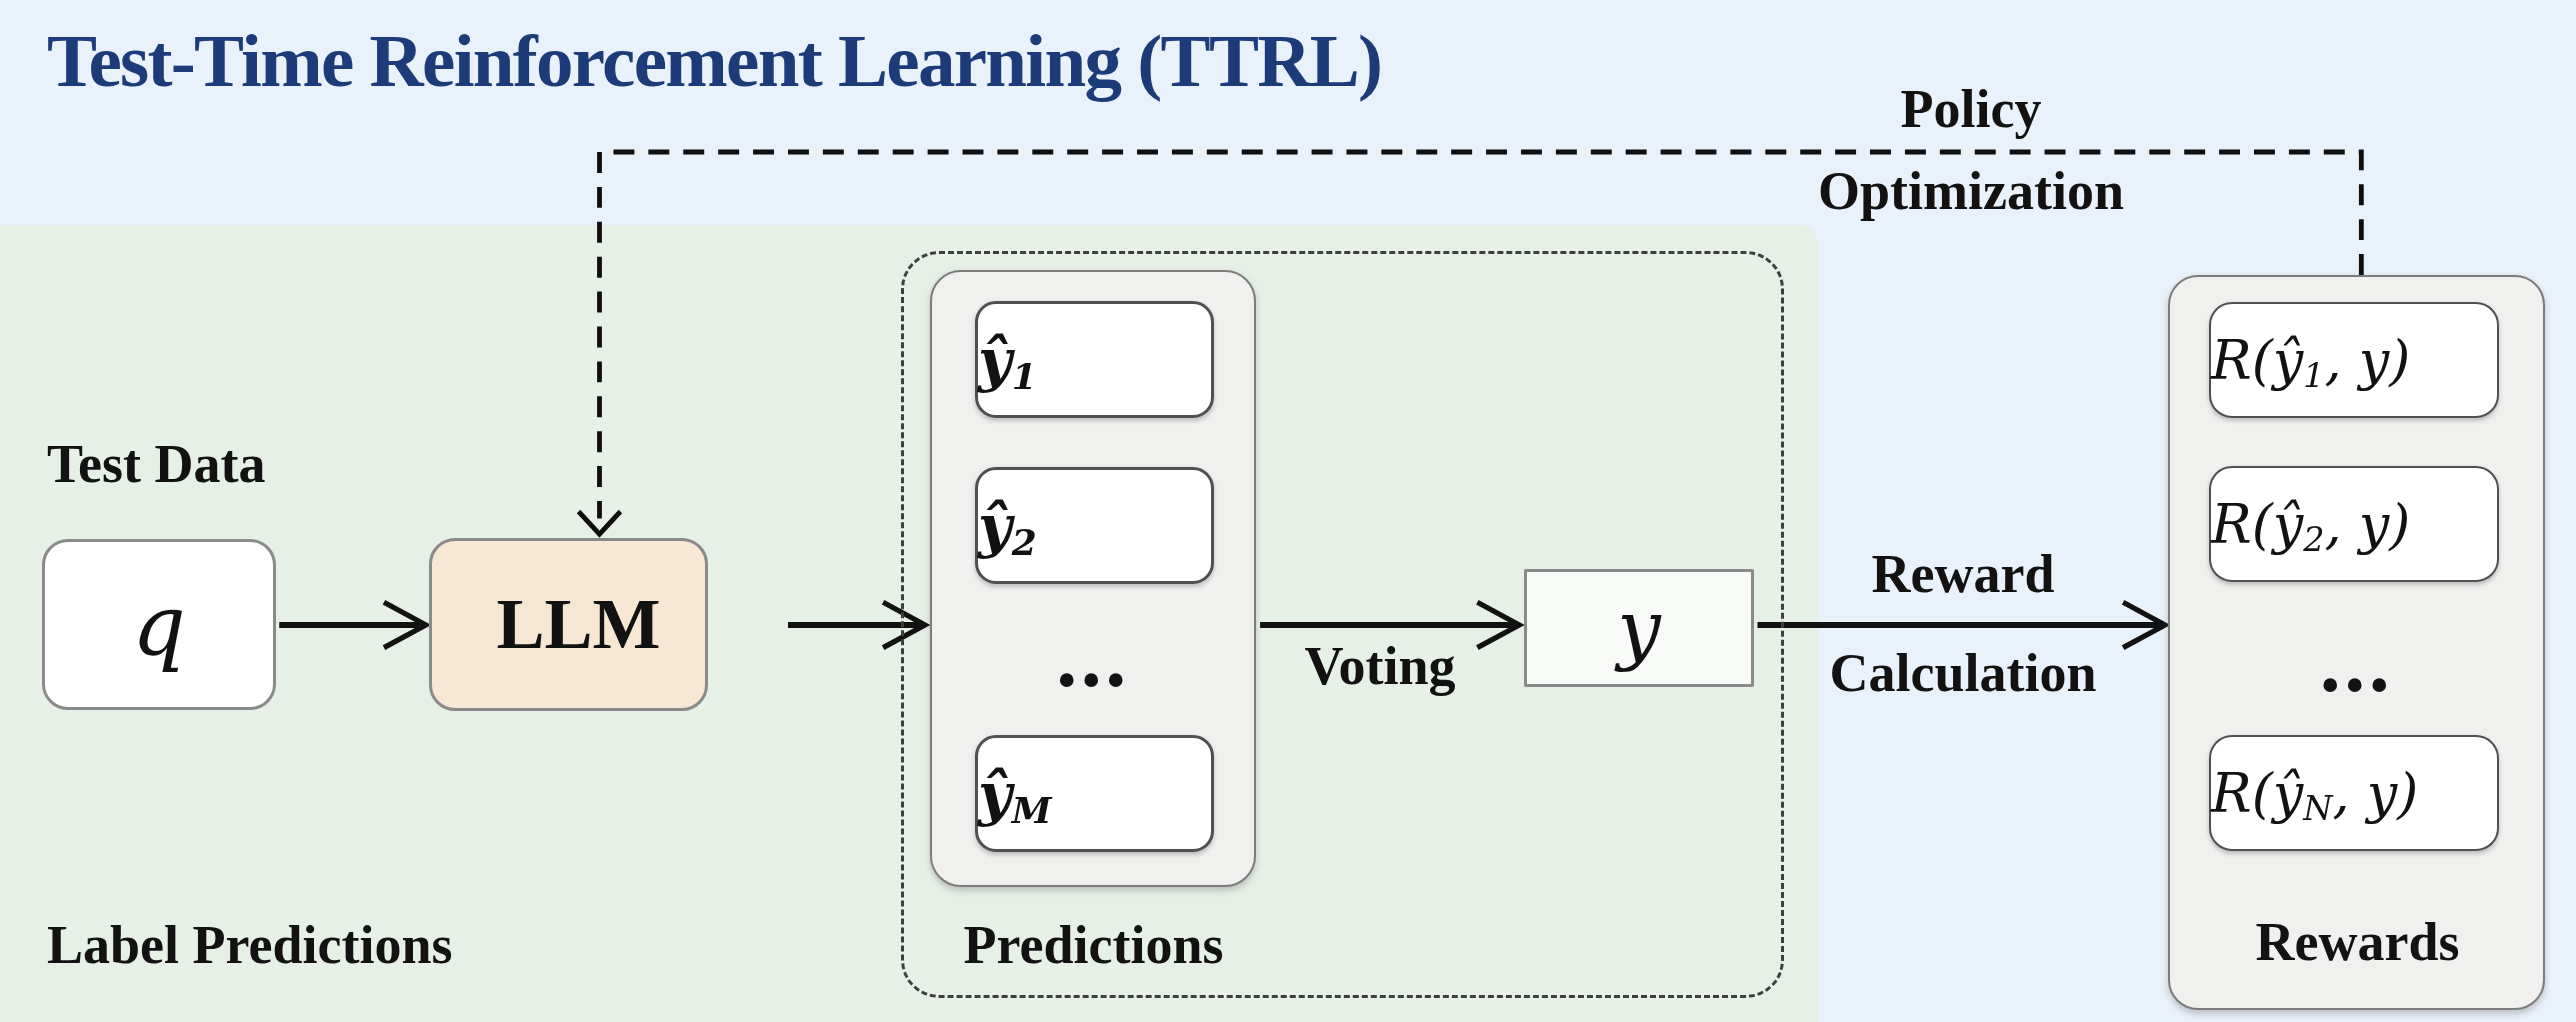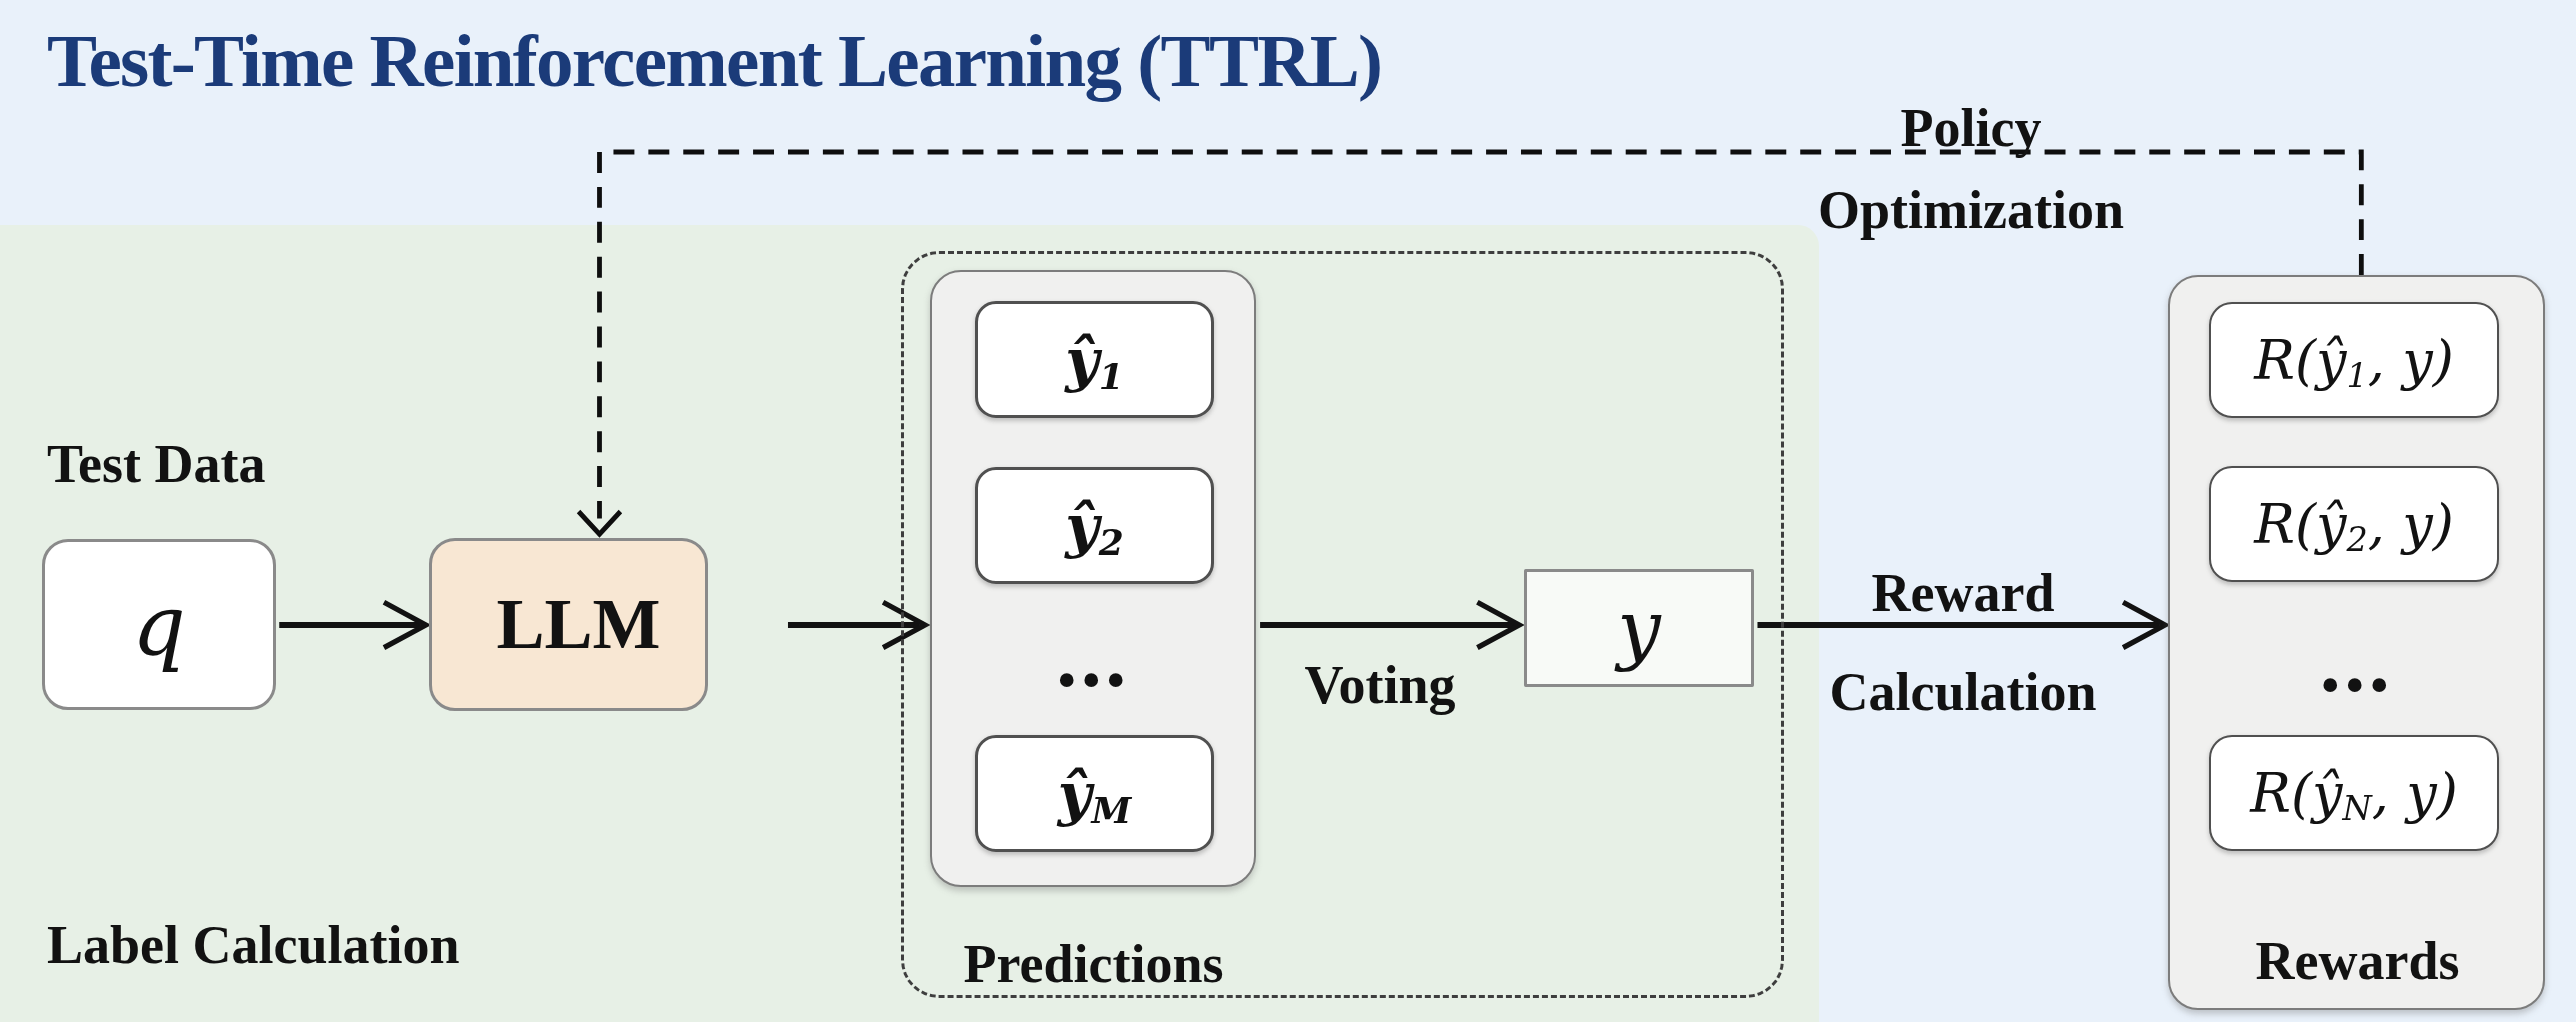--- a/index.html
+++ b/index.html
@@ -9,36 +9,36 @@
   }
   *{box-sizing:border-box; margin:0; padding:0;}
   body{width:2576px;height:1023px;background:var(--bg);
        font-family:"Liberation Serif","DejaVu Serif",serif; color:var(--ink);}
   .canvas{position:relative;width:2576px;height:1023px;overflow:hidden;background:var(--bg);}
   .green-panel{position:absolute;left:0;top:225px;width:1819px;height:798px;
        background:var(--panel);border-radius:0 21px 0 0;}
   .title{position:absolute;left:47px;top:18px;font-size:75px;font-weight:bold;
        color:var(--title);letter-spacing:-1.7px;white-space:nowrap;}
   .lbl{position:absolute;font-weight:bold;font-size:54px;line-height:59px;white-space:nowrap;}
-  .lbl.center{text-align:center;margin-top:19px;}
+  .lbl.center{text-align:center;}
   .node{position:absolute;display:flex;align-items:center;justify-content:center;
        background:#ffffff;border:3.5px solid var(--node-border);}
   .rounded{border-radius:26px;}
   .q-node{left:42px;top:539px;width:234px;height:171px;font-size:84px;font-style:italic;}
   .llm-node{left:429px;top:538px;width:279px;height:173px;background:var(--llm);
        font-size:72px;font-weight:bold;padding-left:20px;}
   .y-node{left:1524px;top:569px;width:230px;height:118px;background:#f8faf7;
        font-size:77px;font-style:italic;border-radius:1.7px;}
   .dashed-group{position:absolute;left:901px;top:251px;width:883px;height:747px;
        border:3.5px dashed #3e3e3e;border-radius:38px;}
   .stack{position:absolute;background:var(--gray);border:2.6px solid var(--gray-border);
        border-radius:31px;box-shadow:0 3.5px 6.1px rgba(110,110,110,.35);}
   .pred-stack{left:930px;top:270px;width:326px;height:617px;}
   .rew-stack{left:2168px;top:275px;width:377px;height:735px;border-radius:30px;}
-  .mini{position:absolute;display:flex;align-items:center;justify-content:center;
+  .mini{position:absolute;display:flex;align-items:center;justify-content:flex-start;
        background:#ffffff;border:3.5px solid var(--box-border);border-radius:21px;
        font-style:italic;box-shadow:0 2.6px 4.4px rgba(100,100,100,.35);}
   .pred-box{left:43px;width:239px;height:117px;font-size:58px;font-weight:bold;}
   .rew-box{left:39px;width:290px;height:116px;font-size:54px;border-width:2.6px;border-radius:23px;}
   .p1{top:29px;} .p2{top:195px;} .pM{top:463px;}
   .r1{top:25px;} .r2{top:189px;} .rN{top:458px;}
   .dots{position:absolute;left:0;right:0;top:342px;height:87px;display:flex;
        align-items:center;justify-content:center;font-size:84px;font-weight:bold;
        line-height:0;letter-spacing:3.5px;}
   sub{font-size:0.62em;line-height:0;vertical-align:-0.25em;}
@@ -114,18 +114,18 @@
     </div>
     <div class="dots">...</div>
     <div class="mini rew-box rN math">
       <span><span>R(ŷ</span><sub>N</sub><span>, y)</span></span>
     </div>
   </div>
 
   <div class="lbl center" style="left:1709px;top:80px;width:524px;">Policy</div>
   <div class="lbl center" style="left:1709px;top:162px;width:524px;text-align:center;">Optimization</div>
 
-  <div class="lbl" style="left:47px;top:916px;">Label Calculation</div>
+  <div class="lbl" style="left:47px;top:916px;">Label Predictions</div>
   <div class="lbl center" style="left:897px;top:916px;width:393px;">Predictions</div>
   <div class="lbl center" style="left:2161px;top:913px;width:393px;">Rewards</div>
 
 </div>
 
 
 </body></html>

